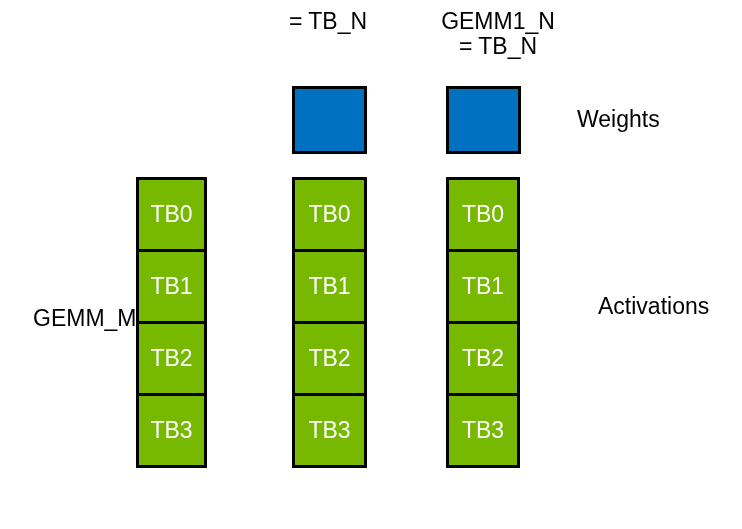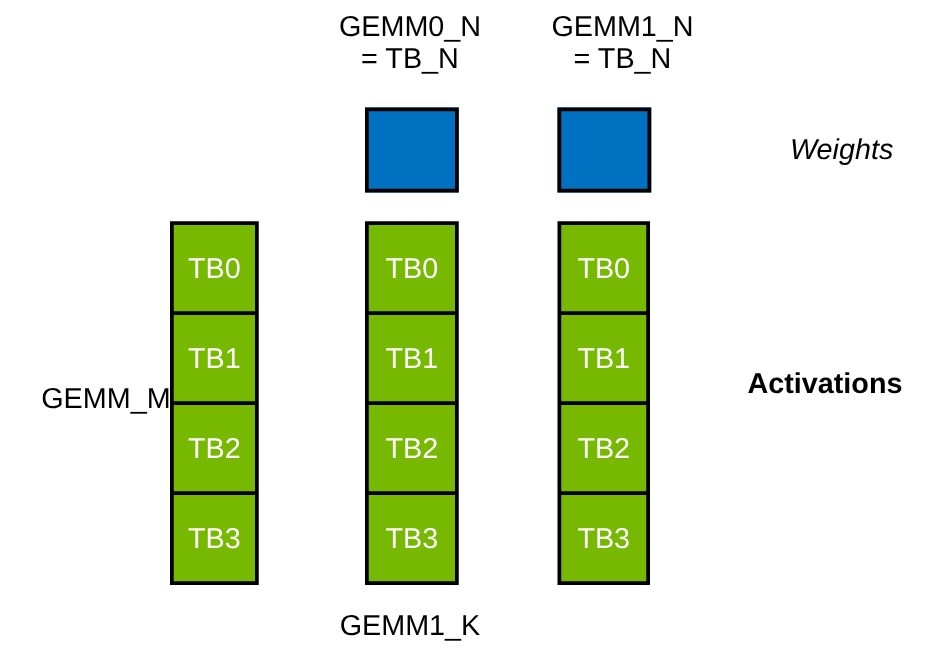--- a/index.html
+++ b/index.html
@@ -64,33 +64,32 @@
     justify-content: center;
     font-size: 23px;
   }
 </style>
 </head>
 <body>
 
 <div class="canvas">
 
   <div class="header-label" style="left:228px;">
-    <div>GEMM0_N</div>
     <div>= TB_N</div>
   </div>
   <div class="header-label" style="left:398px;">
     <div>GEMM1_N</div>
     <div>= TB_N</div>
   </div>
 
   <div class="weight-tile" style="left:292px;"></div>
   <div class="weight-tile" style="left:446px;"></div>
 
-  <div class="label" style="left:632px; top:107px;font-style:italic;">Weights</div>
-  <div class="label" style="left:598px; top:294px;font-weight:bold;">Activations</div>
+  <div class="label" style="left:577px; top:107px;">Weights</div>
+  <div class="label" style="left:598px; top:294px;">Activations</div>
 
   <div class="label" style="left:18px; top:306px;margin-left:15px;">GEMM_M</div>
 
   <div class="activation-column" style="left:136px; width:71px;">
     <div class="tb-block">TB0</div>
     <div class="tb-block">TB1</div>
     <div class="tb-block">TB2</div>
     <div class="tb-block">TB3</div>
   </div>
   <div class="activation-column" style="left:292px; width:75px;">
@@ -99,15 +98,14 @@
     <div class="tb-block">TB2</div>
     <div class="tb-block">TB3</div>
   </div>
   <div class="activation-column" style="left:446px; width:74px;">
     <div class="tb-block">TB0</div>
     <div class="tb-block">TB1</div>
     <div class="tb-block">TB2</div>
     <div class="tb-block">TB3</div>
   </div>
 
-  <div class="label centered" style="left:248px; top:488px; width:160px;">GEMM1_K</div>
 
 </div>
 
 </body></html>

